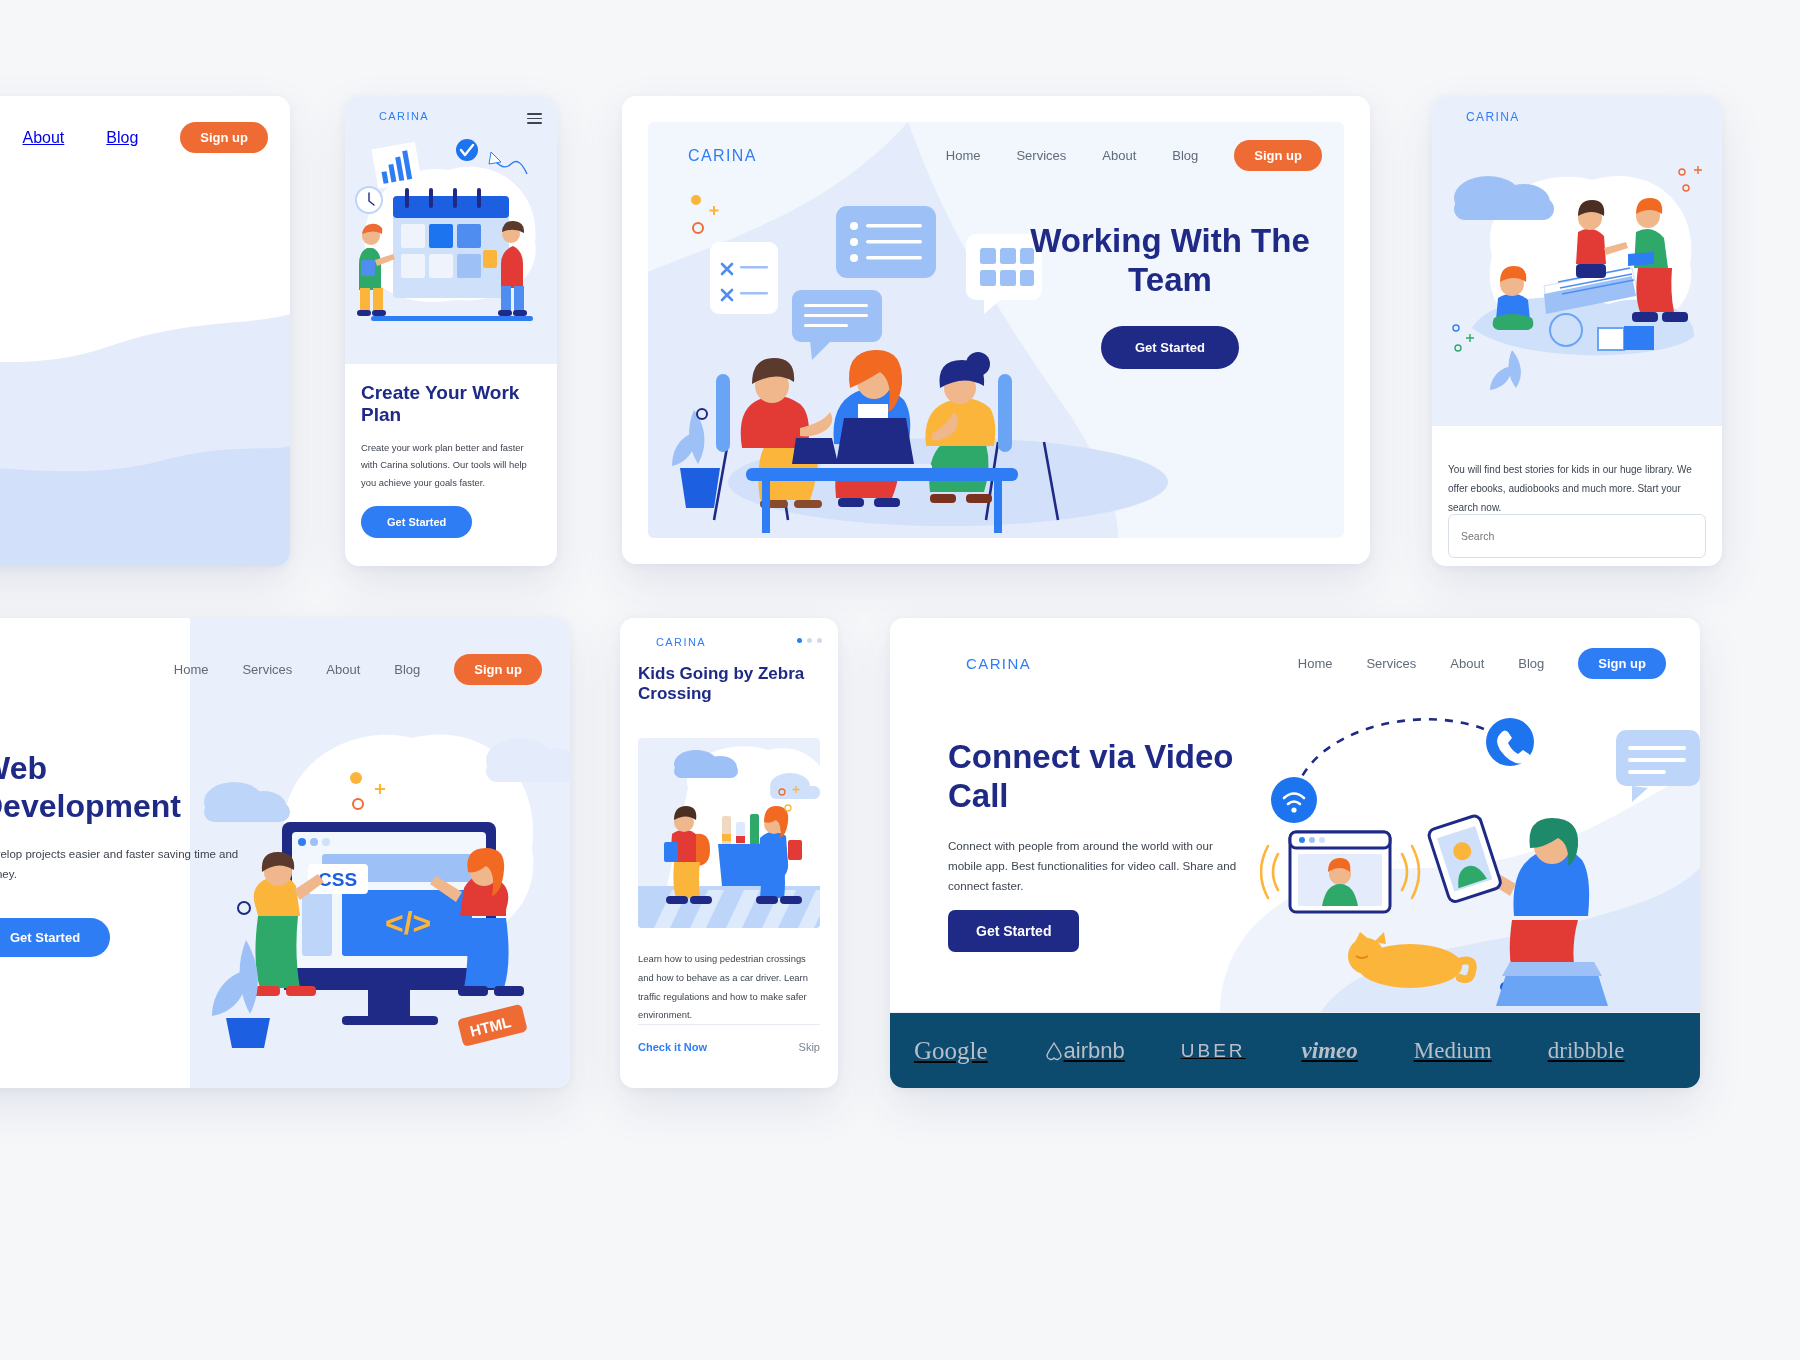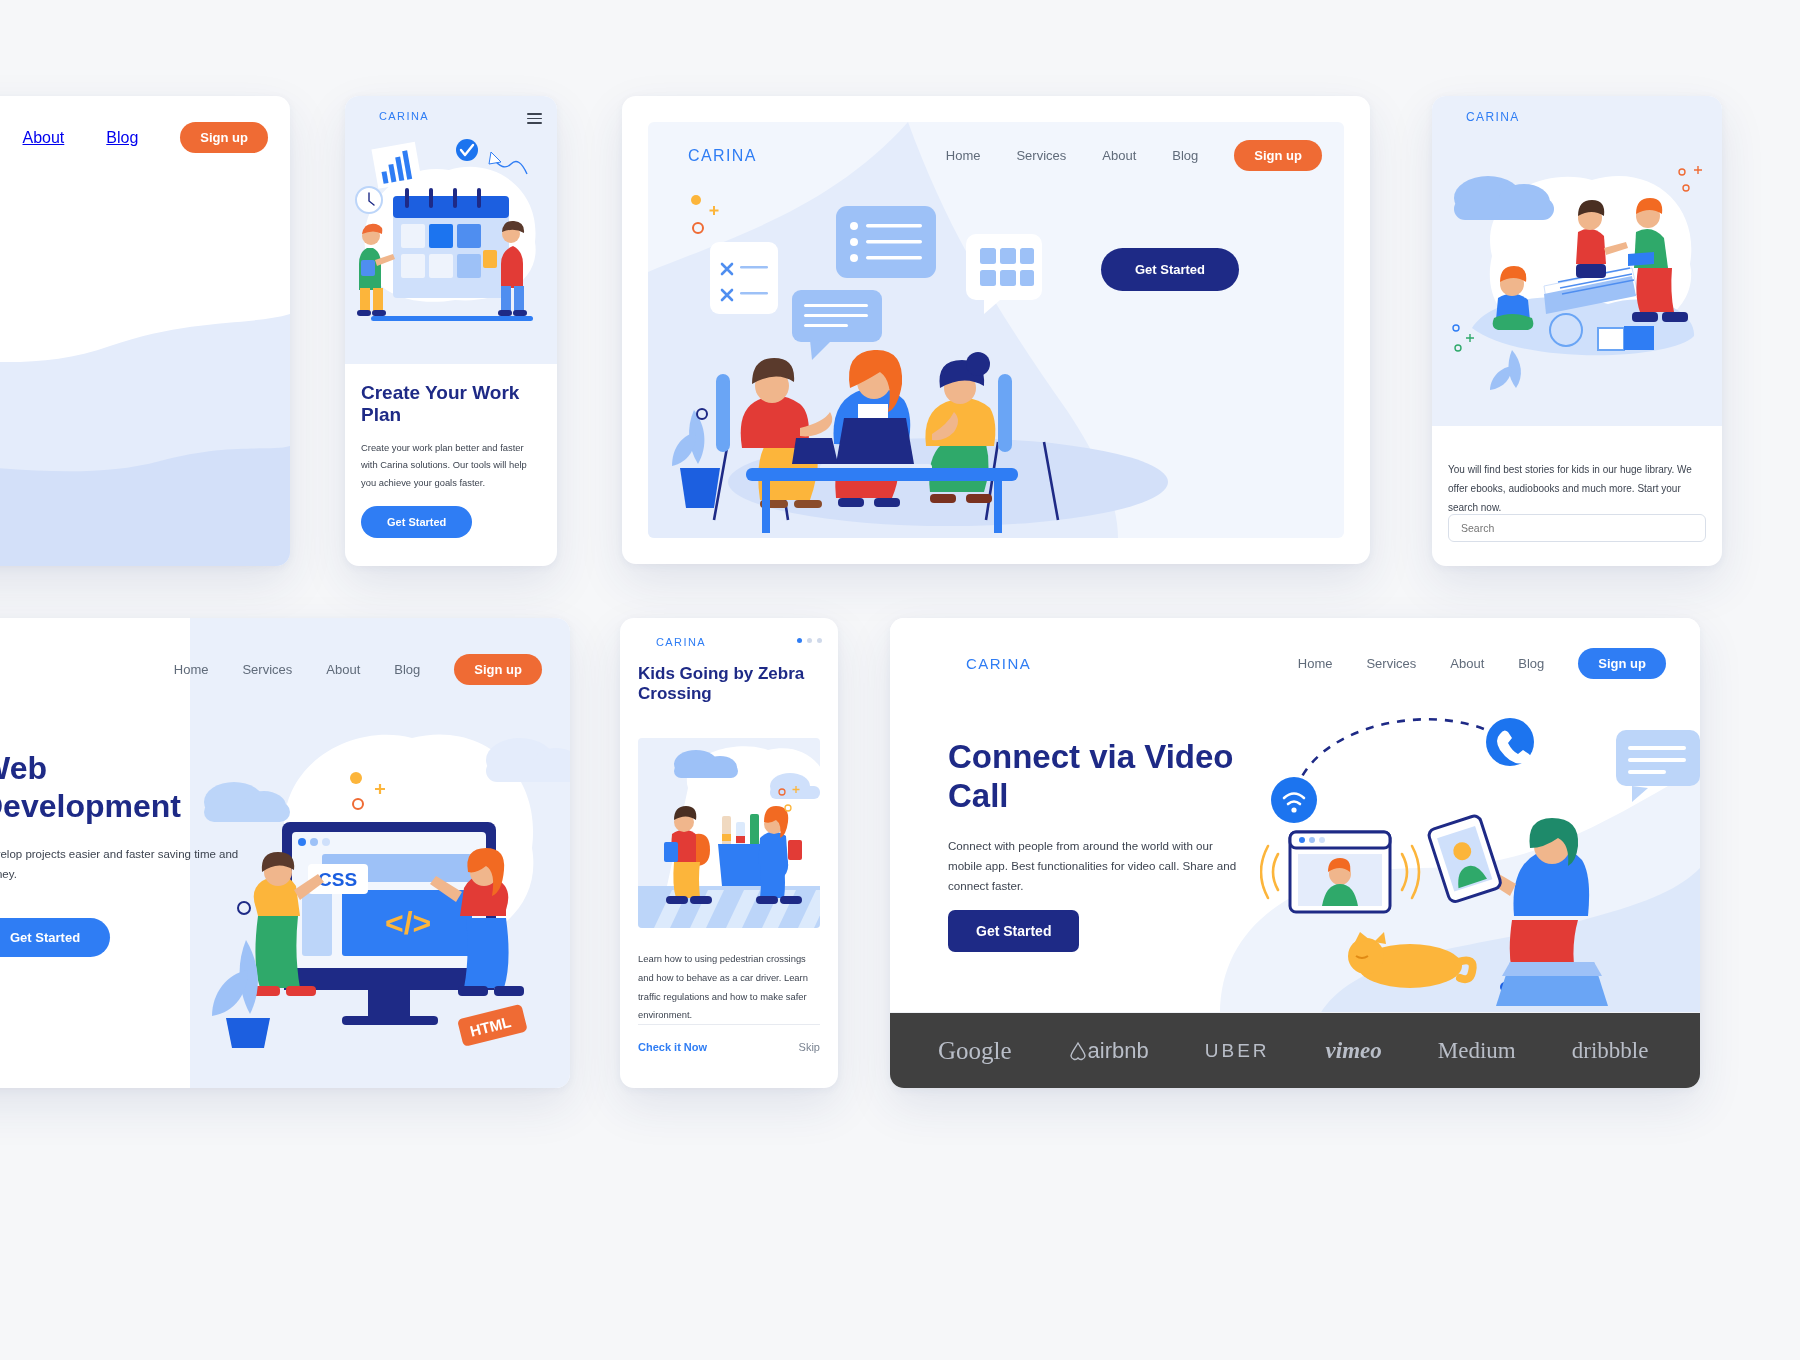--- a/index.html
+++ b/index.html
@@ -76,21 +76,21 @@
   #card3 .btn-primary { margin-top:26px; border-radius:999px; font-size:13px; padding:14px 34px;}
 
   
   #card4 { left:1432px; top:96px; width:290px; height:470px; background:#fff; }
   #card4 .mhead { position:absolute; top:0; left:0; right:0; height:330px; background:#eaf0fb; }
   #card4 .logo { position:absolute; top:14px; left:16px; font-size:12px; z-index:5;}
   #card4 .txt { position:absolute; top:352px; left:16px; right:16px; }
   #card4 h1.hero { font-size:20px; }
   #card4 p.body { font-size:10px; margin-top:12px; line-height:1.9;}
   #card4 .search {
-    position:absolute; left:16px; right:16px; top:418px; height:28px;
+    position:absolute; left:16px; right:16px; top:418px; height:44px;
     border:1px solid #d9dfe9; border-radius:6px; background:#fff;
     font-size:10.5px; color:#9aa3b0; padding:0 12px; outline:none;
     font-family:"Liberation Sans", sans-serif;
   }
 
   
   #card5 { left:-230px; top:618px; width:800px; height:470px; background:#fff; }
   #card5 .txt { position:absolute; left:210px; top:132px; width:260px; }
   #card5 h1.hero { font-size:32px; }
   #card5 p.body { font-size:11.5px; margin-top:18px; }
@@ -118,23 +118,24 @@
   #card7 { left:890px; top:618px; width:810px; height:470px; background:#fff; }
   #card7 .screen { background:#fff; }
   #card7 .topbar { position:absolute; top:30px; left:58px; right:34px; display:flex; align-items:center; z-index:8;}
   #card7 .nav { margin-left:auto; gap:34px; align-items:center;}
   #card7 .logo { font-size:15px; }
   #card7 .txt { position:absolute; left:58px; top:120px; width:300px; z-index:7;}
   #card7 h1.hero { font-size:33px; }
   #card7 p.body { font-size:11.6px; margin-top:20px; }
   #card7 .btn-primary { position:absolute; left:58px; top:292px; border-radius:7px; z-index:7;}
   #card7 .logos {
-    position:absolute; left:0; right:0; bottom:0; height:76px; background:#404040;
-    display:flex; align-items:center; gap:56px; padding-left:48px; z-index:9;
+    position:absolute; left:0; right:0; bottom:0; height:76px; background:#0c4a6e;
+    display:flex; align-items:center; gap:56px; padding-left:24px; z-index:9;
     border-top:1px solid #f0f2f6;
+    text-decoration:underline;
   }
   #card7 .logos span { color:#b9bec8; font-size:22px; white-space:nowrap; }
   .lg-google { font-family:"Liberation Serif", serif; font-size:25px !important; }
   .lg-airbnb { font-size:21px !important; }
   .lg-uber { letter-spacing:3px; font-size:19px !important; }
   .lg-vimeo { font-family:"Liberation Serif", serif; font-style:italic; font-weight:700; font-size:23px !important;}
   .lg-medium { font-family:"Liberation Serif", serif; font-size:23px !important;}
   .lg-dribbble{ font-family:"Liberation Serif", serif; font-size:23px !important;}
 </style>
 </head>
@@ -384,20 +385,21 @@
       <div class="logo">CARINA</div>
       <nav class="nav">
         <a href="#">Home</a>
         <a href="#">Services</a>
         <a href="#">About</a>
         <a href="#">Blog</a>
         <button class="signup">Sign up</button>
       </nav>
     </div>
     <div class="right">
+      <h1 class="hero">Working With The Team</h1>
       <button class="btn-primary">Get Started</button>
     </div>
   </div>
 
   <div class="card" id="card4">
     <div class="mhead">
       <svg style="position:absolute;left:0;top:40px;width:290px;height:280px" viewBox="0 0 290 280">
         <path d="M60 120 C46 62 110 30 160 44 C220 26 268 70 258 128 C268 176 212 208 150 200 C86 208 48 172 60 120Z" fill="#ffffff"></path>
 
         <g fill="#9dc1f7">

